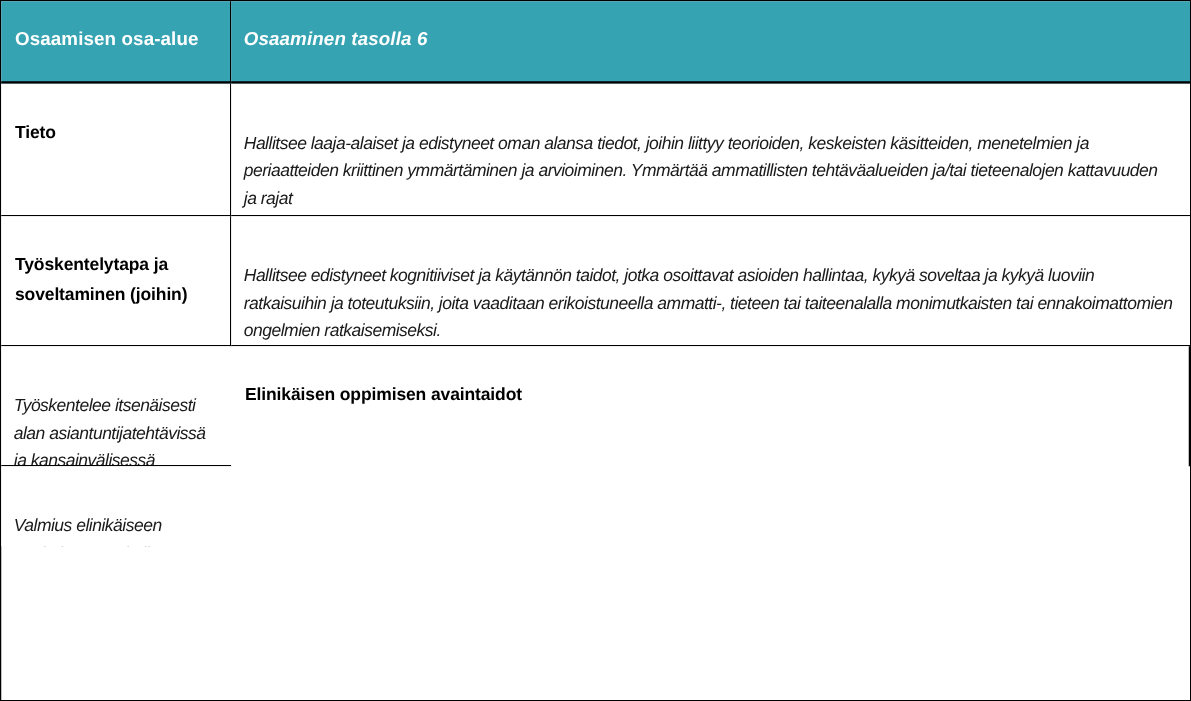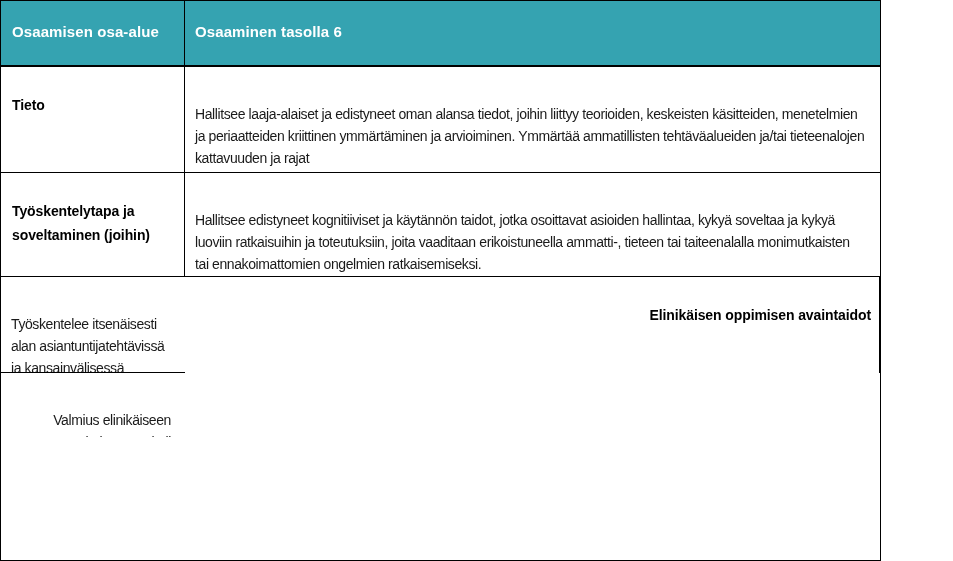--- a/index.html
+++ b/index.html
@@ -8,41 +8,42 @@
     --border: #000000;
     --body-text: #1a1a1a;
     --cell-bg: #ffffff;
   }
   * { margin: 0; padding: 0; box-sizing: border-box; }
   html, body {
     background: #ffffff;
     font-family: "Liberation Sans", "DejaVu Sans", sans-serif;
   }
   .table-wrap {
-    width: 881px;
+    width: 953px;
     height: 561px;
     border: 1px solid var(--border);
     background: var(--cell-bg);
     display: grid;
     grid-template-columns: 184px 1fr;
     grid-template-rows: 66px 106px 104px 96px 64px auto;
   }
   .cell {
     border-bottom: 1px solid var(--border);
     background: var(--cell-bg);
     overflow: hidden;
   }
   .cell.col-left {
     border-right: 1px solid var(--border);
     padding: 26px 8px 8px 11px;
   }
   .cell.col-right {
     padding: 36px 14px 8px 10px;
+    font-style: italic;
   }
-  .cell.last-row { border-bottom: none; text-align: right; }
+  .cell.last-row { border-bottom: none; }
   .cell.header {
     background: var(--header-bg);
     border-bottom: 2px solid var(--border);
     display: flex;
     align-items: center;
     padding-top: 4px;
   }
   .cell.header .header-text {
     color: var(--header-text);
     font-weight: bold;

